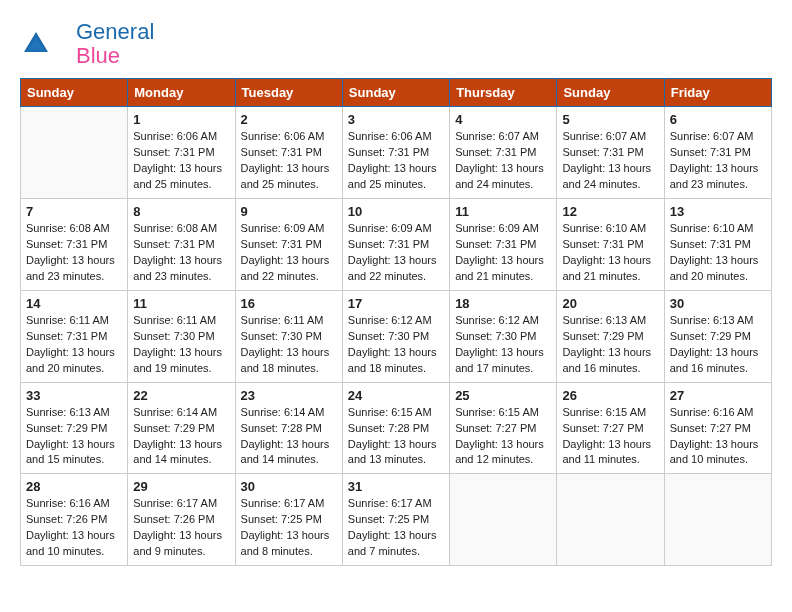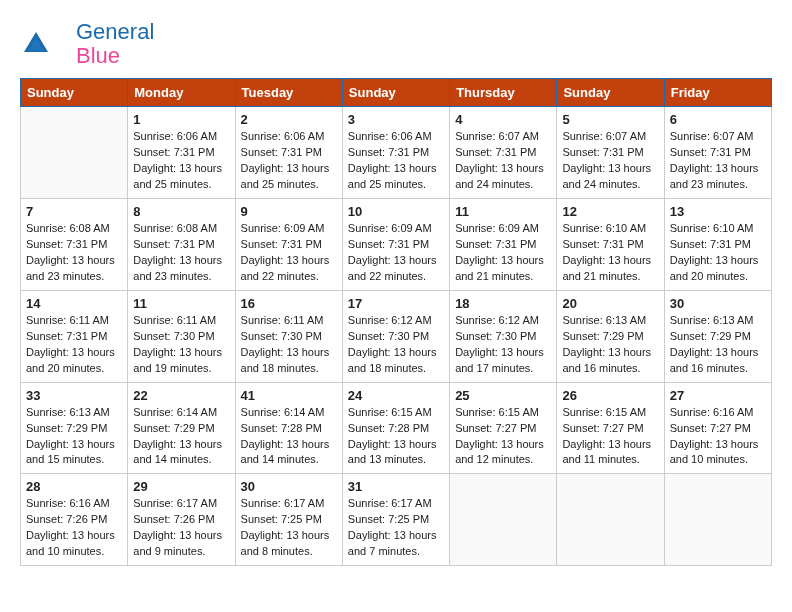--- a/index.html
+++ b/index.html
@@ -275,21 +275,21 @@
 and 15 minutes.</div>
         </td>
         <td>
           <span class="day-num">22</span>
           <div class="day-info" style="white-space: pre-line;">Sunrise: 6:14 AM
 Sunset: 7:29 PM
 Daylight: 13 hours
 and 14 minutes.</div>
         </td>
         <td>
-          <span class="day-num">41</span>
+          <span class="day-num">23</span>
           <div class="day-info" style="white-space: pre-line;">Sunrise: 6:14 AM
 Sunset: 7:28 PM
 Daylight: 13 hours
 and 14 minutes.</div>
         </td>
         <td>
           <span class="day-num">24</span>
           <div class="day-info" style="white-space: pre-line;">Sunrise: 6:15 AM
 Sunset: 7:28 PM
 Daylight: 13 hours

